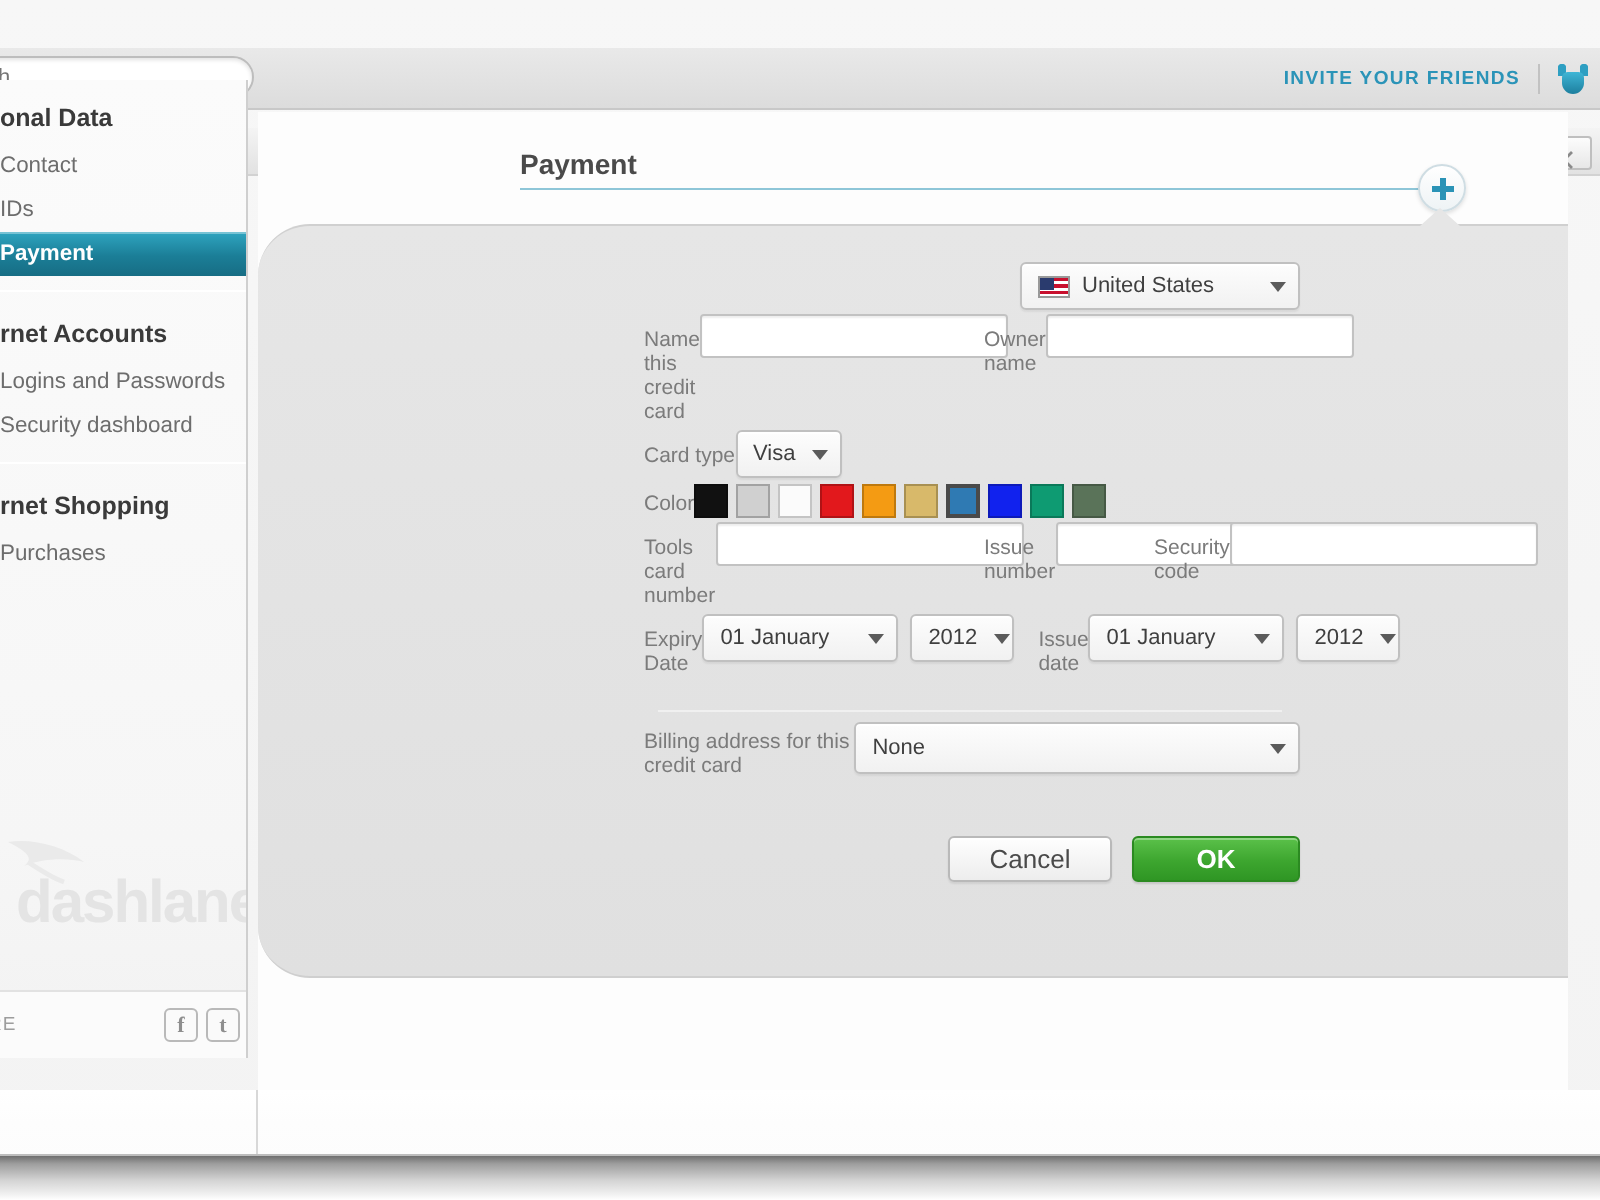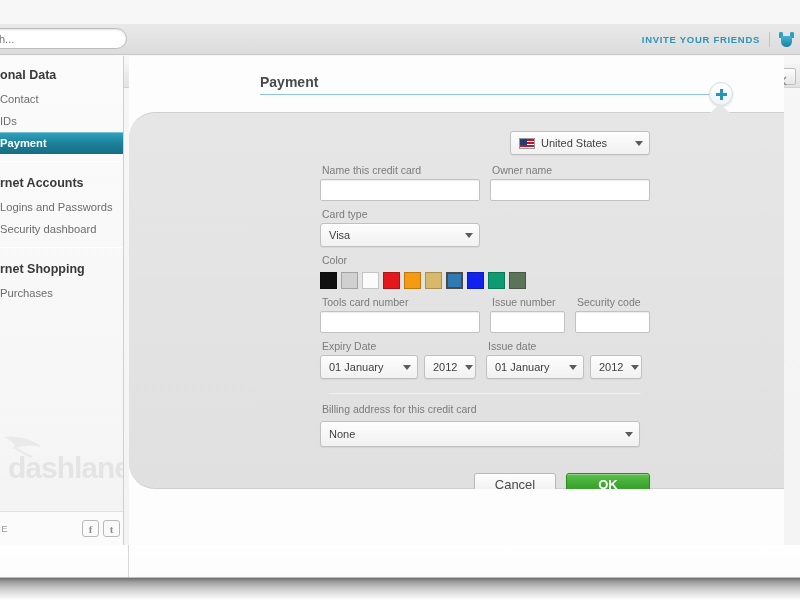--- a/index.html
+++ b/index.html
@@ -100,21 +100,21 @@
   }
   .bug-ant-l, .bug-ant-r {
     position:absolute; top:0; width:4px; height:6px;
     border:2px solid #2e9fc2; border-radius: 3px 3px 0 0;
     border-bottom: none;
   }
   .bug-ant-l { left:0; } .bug-ant-r { right:0; }
 
   
   .sidebar {
-    position: absolute; left: 0; top: 56px;
+    position: absolute; left: 0; top: 40px;
     width: 124px; height: 489px;
     background: linear-gradient(to bottom,#fbfbfb 0%, #f6f6f6 78%, #f2f2f2 100%);
     border-right: 1px solid #cfcfcf;
     overflow: hidden;
   }
   .sb-group { padding-top: 8px; }
   .sb-heading {
     font-size: 12.5px; font-weight: bold; color: #3a3a3a;
     padding: 4px 0 6px 0; margin-left: -28px; padding-left: 28px;
     white-space: nowrap;
@@ -221,21 +221,21 @@
     border-right: 10px solid transparent;
     border-bottom: 9px solid #e6e6e6;
   }
 
   .form-inner {
     position: absolute; left: 191px; top: 18px;
     width: 330px;
   }
 
   .row { display: flex; gap: 10px; }
-  .fld { display: flex; flex-direction: column; }
+  .fld { display: flex; flex-direction: row; }
   .fld-label {
     font-size: 10.5px; color: #7b7b7b;
     margin: 7px 0 3px 2px;
   }
   .txtinput {
     height: 22px;
     background: #fff;
     border: 1px solid #c2c2c2;
     border-radius: 2px;
     box-shadow: inset 0 1px 1px rgba(0,0,0,.07);

